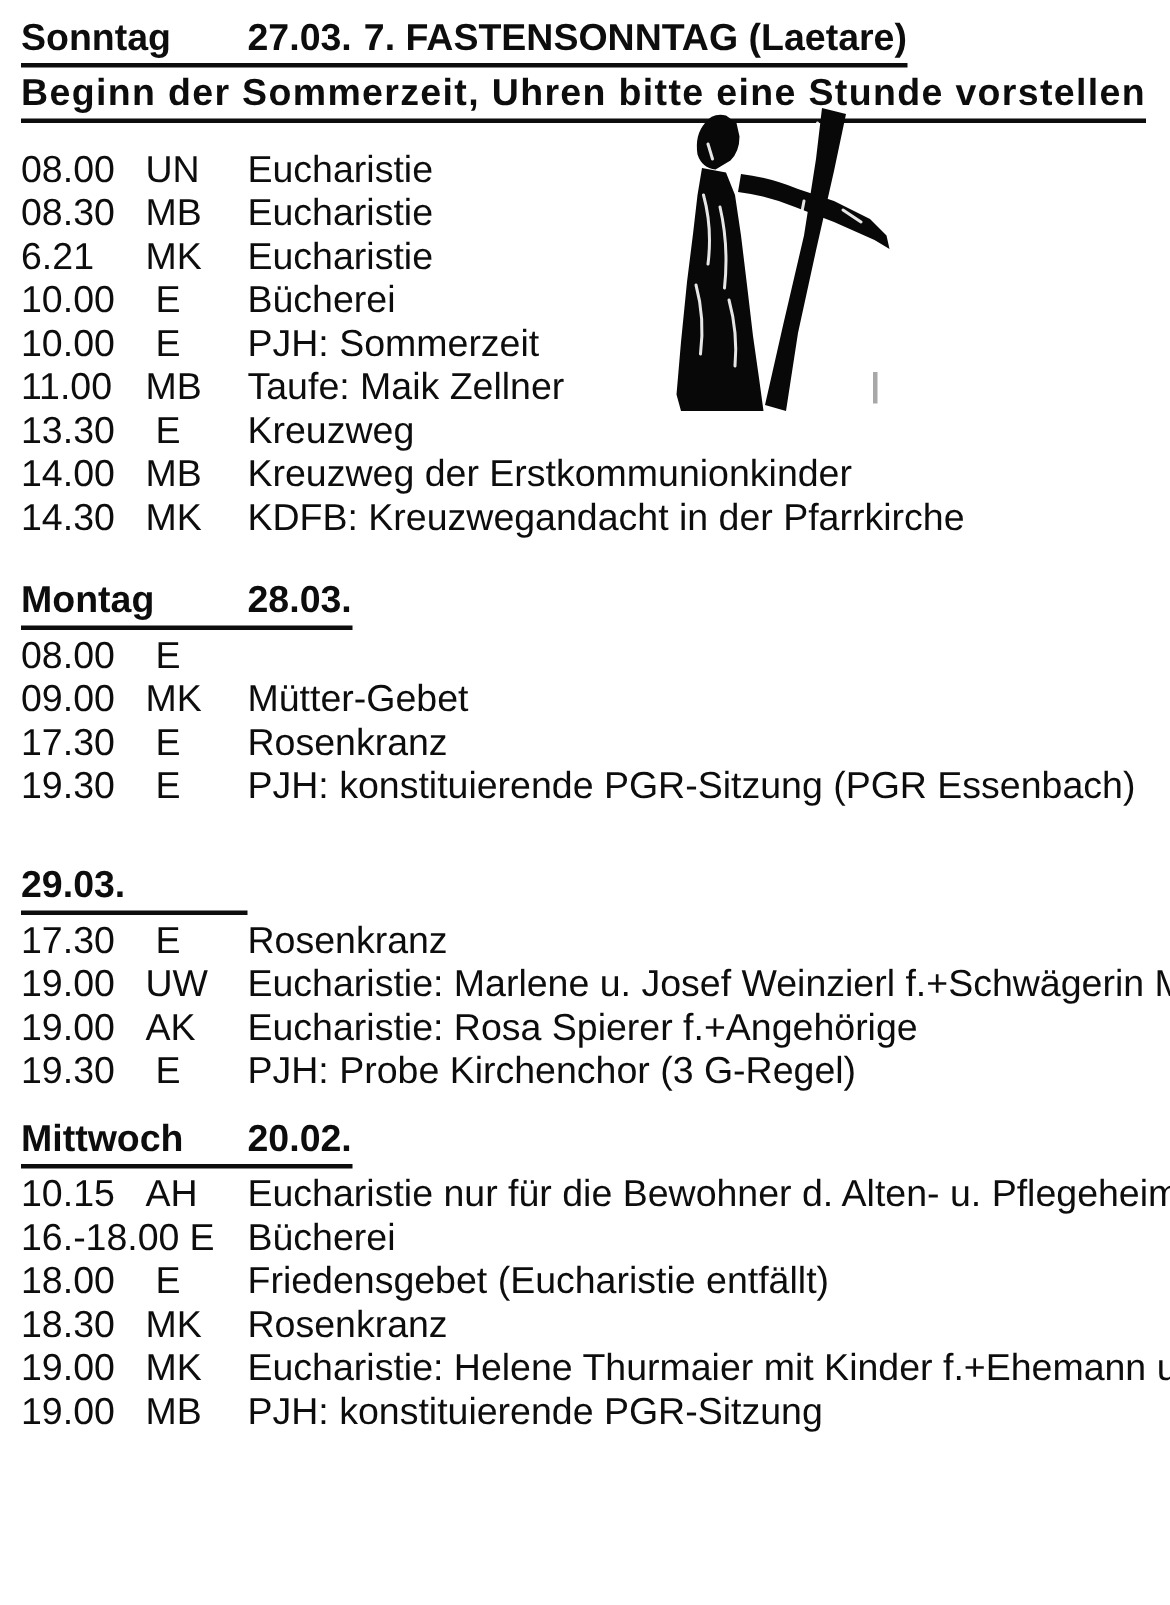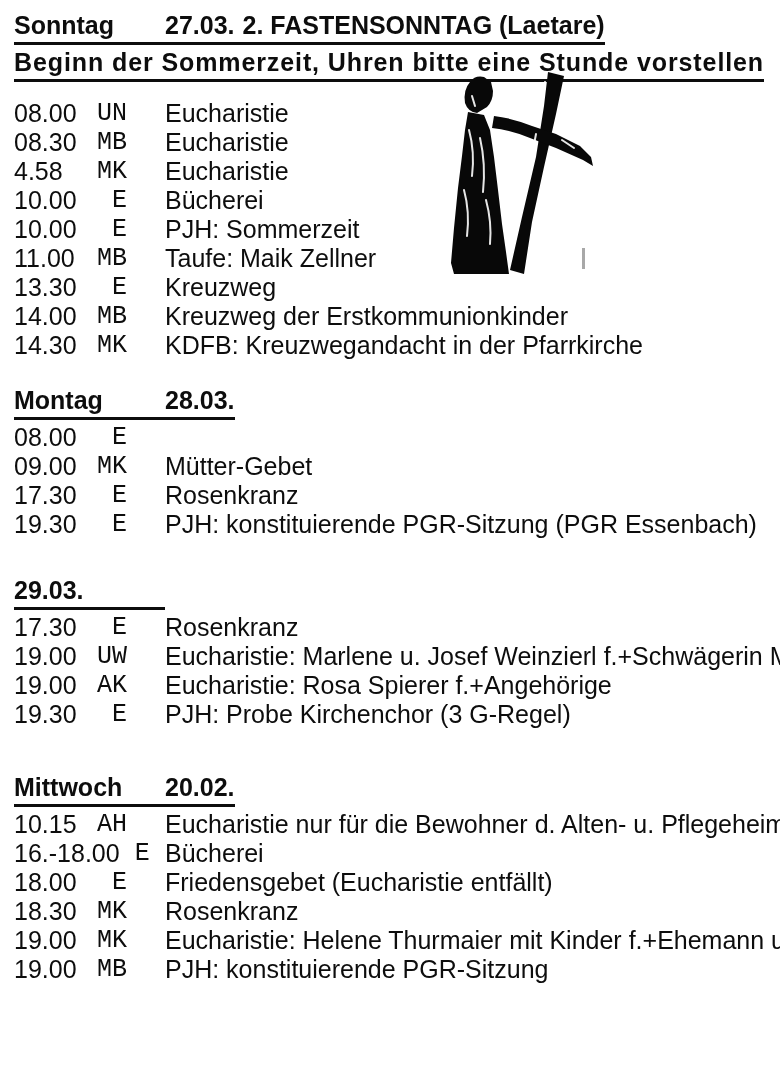--- a/index.html
+++ b/index.html
@@ -31,68 +31,68 @@
     font-weight: bold;
     white-space: nowrap;
     letter-spacing: 0.9px;
     border-bottom: 3px solid #0d0d0d;
     padding-bottom: 2px;
     margin-bottom: 17px;
   }
   .section { display: block; }
   .section.gap-sm { margin-top: 26px; }
   .section.gap-lg { margin-top: 37px; }
-  .section.gap-md { margin-top: 44px; }
+  .section.gap-md { margin-top: 16px; }
   .row {
     display: grid;
     grid-template-columns: 151px 1fr;
     align-items: start;
   }
   .tc { display: flex; white-space: nowrap; }
   .time { min-width: 83px; }
-  .code { width: 30px; text-align: right; font-family: Liberation Mono, monospace; }
+  .code { width: 30px; text-align: center; }
   .desc { white-space: nowrap; }
   .desc .line { height: 29px; }
   .illustration {
     position: absolute;
     left: 444px;
     top: 72px;
     width: 152px;
     height: 204px;
   }
 </style>
 </head>
 <body>
 
 <div class="page">
 
   <section class="section">
     <div class="day-header">
       <span class="day">Sonntag</span>
-      <span class="datecell"><span class="day-date">27.03.</span><span class="day-title">2. FASTENSONNTAG (Laetare)</span></span>
+      <span class="datecell"><span class="day-date">27.03.</span><span class="day-title">7. FASTENSONNTAG (Laetare)</span></span>
     </div><br>
     <div class="subheader">Beginn der Sommerzeit, Uhren bitte eine Stunde vorstellen</div>
 
     <div class="row">
       <span class="tc">
           <span class="time">08.00</span>
           <span class="code">UN</span>
         </span>
       <span class="desc"><span class="line">Eucharistie</span></span>
     </div>
     <div class="row">
       <span class="tc">
           <span class="time">08.30</span>
           <span class="code">MB</span>
         </span>
       <span class="desc"><span class="line">Eucharistie</span></span>
     </div>
     <div class="row">
       <span class="tc">
-          <span class="time">4.58</span>
+          <span class="time">6.21</span>
           <span class="code">MK</span>
         </span>
       <span class="desc"><span class="line">Eucharistie</span></span>
     </div>
     <div class="row">
       <span class="tc">
           <span class="time">10.00</span>
           <span class="code">E</span>
         </span>
       <span class="desc"><span class="line">Bücherei</span></span>

